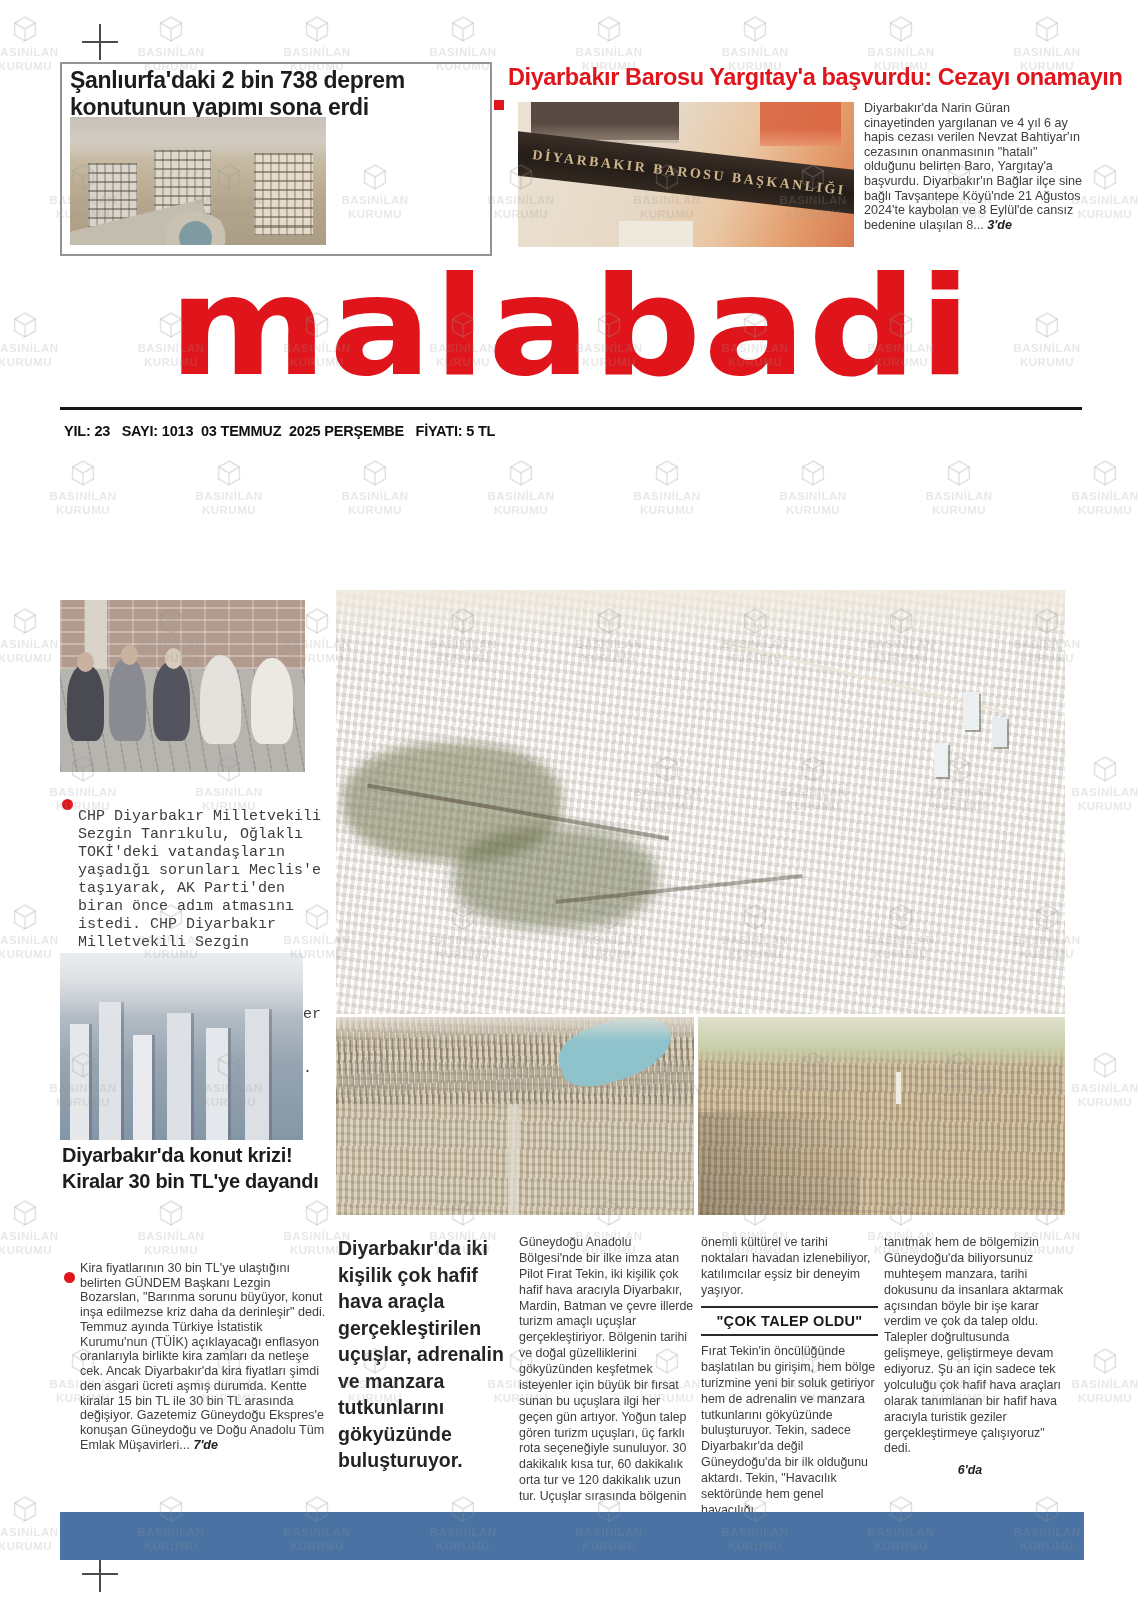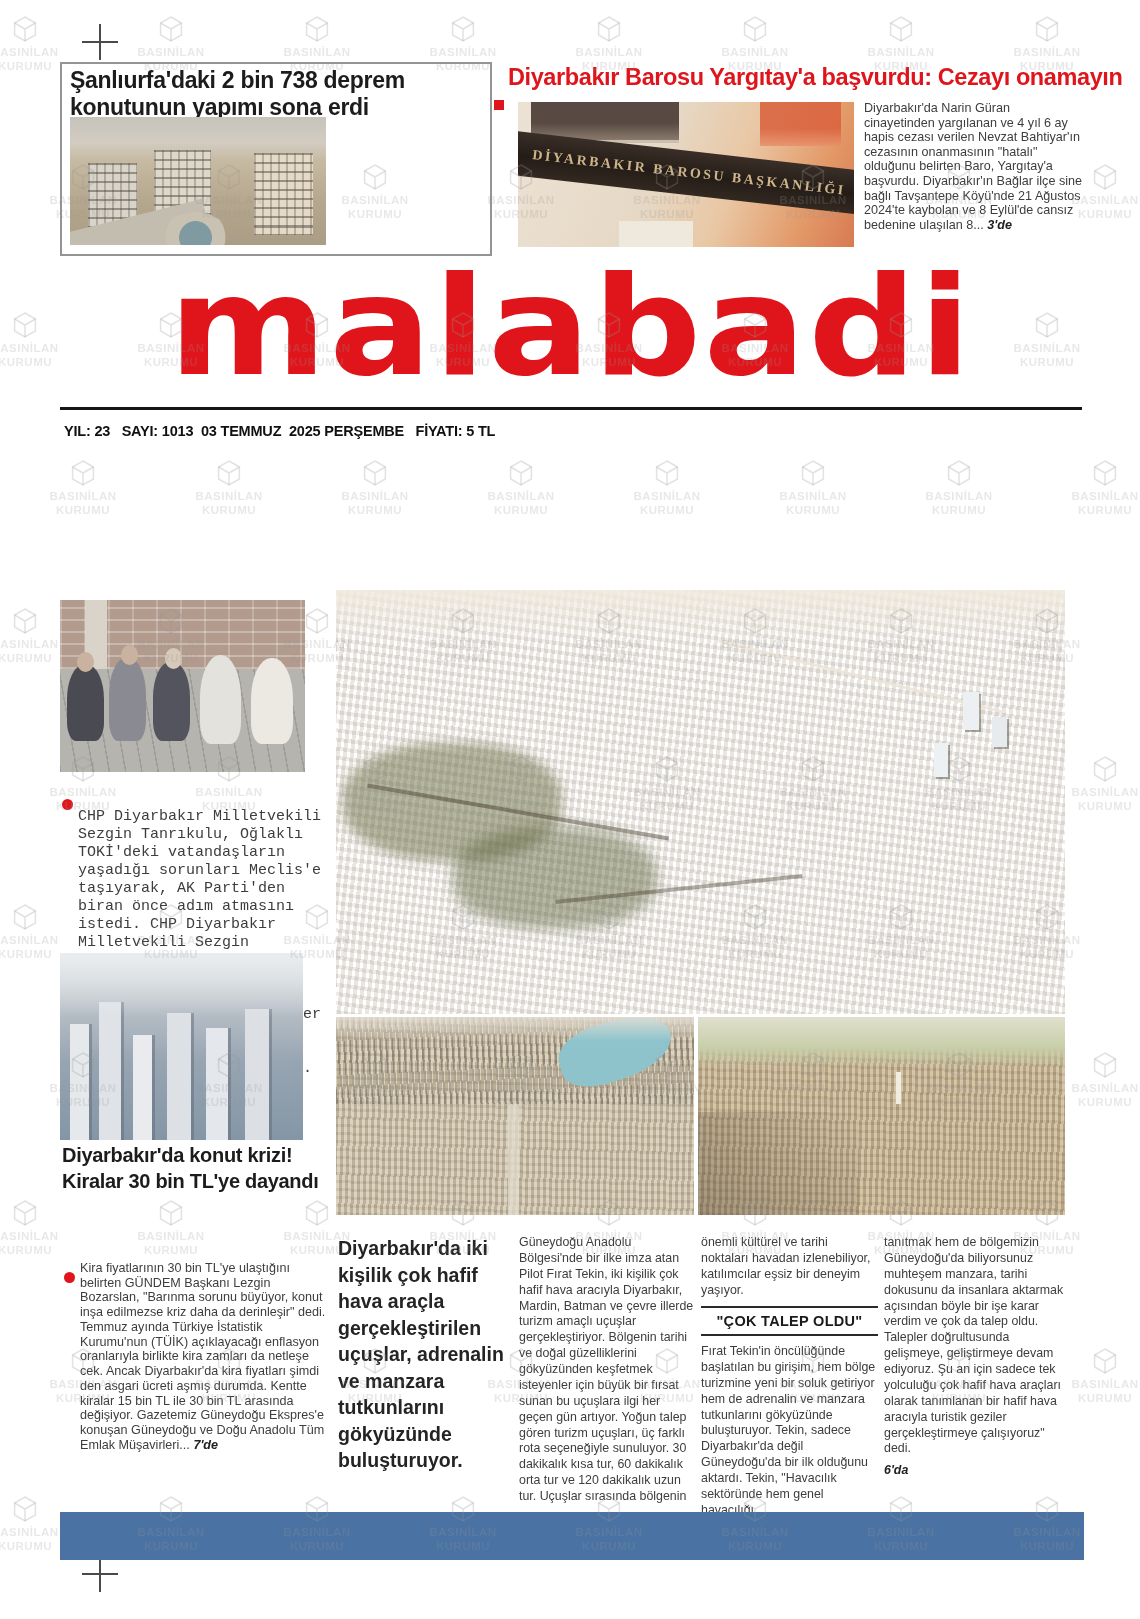--- a/index.html
+++ b/index.html
@@ -84,21 +84,21 @@
   .main-headline { position:absolute; left:338px; top:482px; width:732px; text-align:center;
     font-size:39px; font-weight:bold; color:#121212; line-height:1.22; letter-spacing:-0.6px; z-index:1; }
 
   .col { position:absolute; top:1235px; z-index:1; }
   .col-intro { left:338px; width:174px; font-size:19.5px; font-weight:bold; line-height:1.36; color:#242424; }
   .col-2 { left:519px; width:175px; font-size:12.4px; line-height:1.28; }
   .col-3 { left:701px; width:177px; font-size:12.4px; line-height:1.28; }
   .col-4 { left:884px; width:186px; font-size:12.4px; line-height:1.28; }
   .subhead-rule { border:0; border-top:2px solid #2a2a2a; margin:7px 0 4px 0; }
   .subhead { text-align:center; font-weight:bold; font-size:14.5px; color:#1a1a1a; letter-spacing:.3px; }
-  .col4-ref { text-align:left; margin-top:6px; padding-right:14px; }
+  .col4-ref { text-align:center; margin-top:6px; padding-right:14px; }
 
   .footer-bar { position:absolute; left:60px; top:1512px; width:1024px; height:48px; background:var(--bar); z-index:1; }
 </style>
 </head>
 <body>
 
 <div class="page" style="--red: #e0151b; --bar: #4a72a3;">
 
   <div class="crosshair" style="left:82px; top:24px;"></div>
   <div class="crosshair" style="left:82px; top:1556px;"></div>

